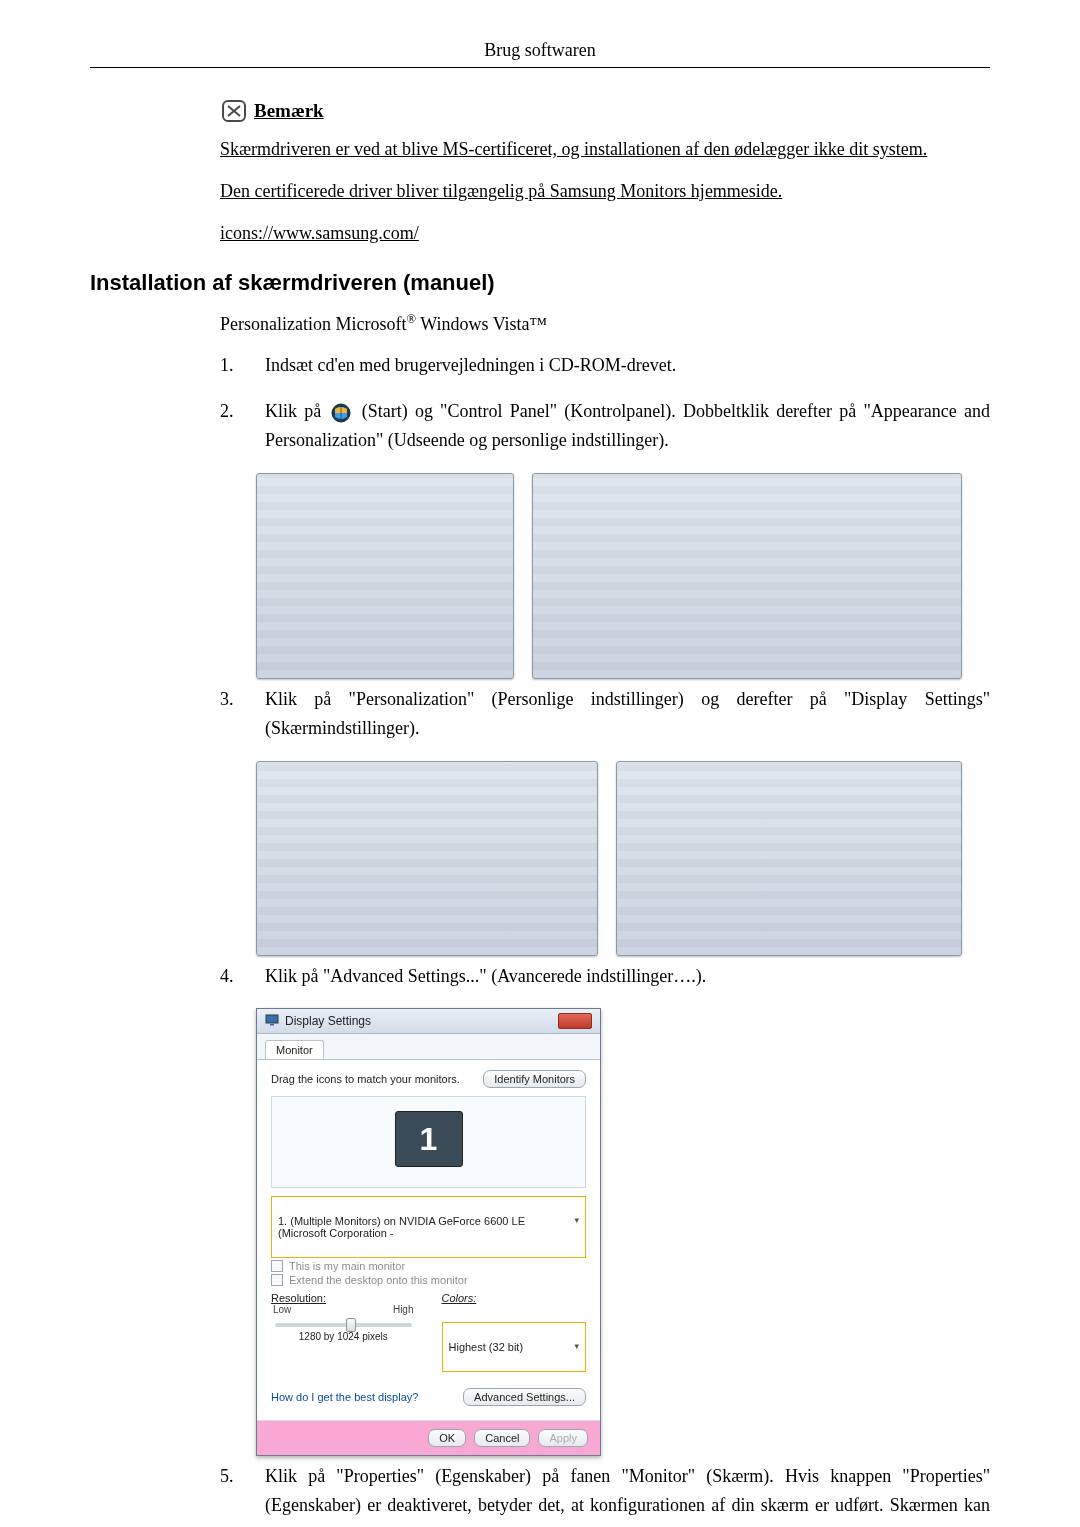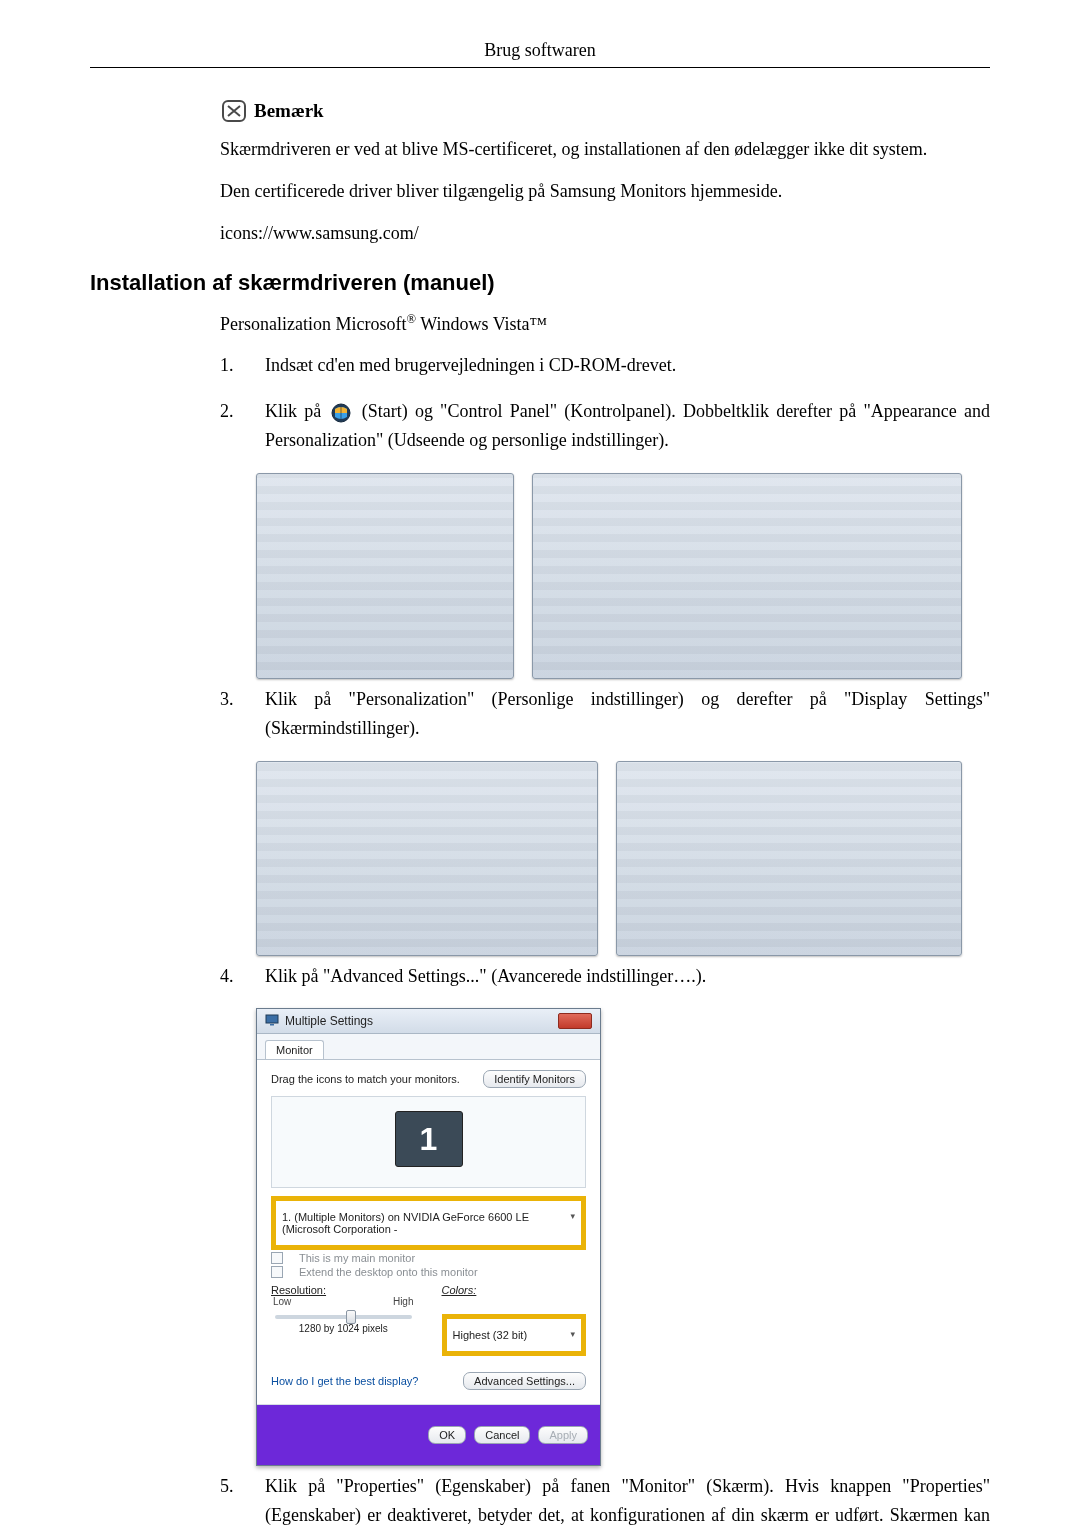--- a/index.html
+++ b/index.html
@@ -15,20 +15,21 @@
     text-align: center;
     font-size: 18px;
     padding-bottom: 6px;
     border-bottom: 1px solid #000;
     margin-bottom: 18px;
   }
   .note-block {
     margin-left: 130px;
     margin-top: 30px;
     margin-bottom: 22px;
+    text-decoration: underline;
   }
   .note-heading {
     display: flex;
     align-items: center;
     gap: 6px;
     margin-bottom: 12px;
   }
   .note-icon {
     width: 28px; height: 26px;
     display: inline-block;
@@ -119,34 +120,34 @@
     font-size:11px;
   }
   .monitor-box {
     background:#3b4a57; width:68px; height:56px; margin: 4px auto 10px;
     border:1px solid #222; border-radius:3px; color:#fff;
     display:flex; align-items:center; justify-content:center;
     font-size:32px; font-weight:bold; font-family:Arial;
   }
   .dropdown {
     display:flex; align-items:flex-start; justify-content:space-between;
-    border:5px solid #eab308; padding:10px 6px; background:#fff;
+    border:1px solid #eab308; padding:18px 6px; background:#fff;
     font-size:11px;
   }
   .dd-arrow { font-size:9px; color:#555; }
-  .checkbox-row { display:flex; align-items:flex-end; gap:16px; color:#8a8f94; margin:2px 0;}
+  .checkbox-row { display:flex; align-items:flex-end; gap:6px; color:#8a8f94; margin:2px 0;}
   .chk { width:12px; height:12px; border:1px solid #9aa6b3; background:#f7f9fb; display:inline-block;}
   .two-col { display:flex; gap:26px; margin-top:6px;}
   .col { flex:1; }
   .slider-track { height:4px; background:#cdd6df; position:relative; margin:8px 4px 4px 4px; border-radius:2px;}
   .slider-thumb { position:absolute; top:-5px; left:52%; width:10px; height:14px; background:linear-gradient(#fafafa,#d9dee4); border:1px solid #8a96a3; border-radius:2px;}
   .slider-labels { display:flex; justify-content:space-between; font-size:10px; color:#444; padding:0 2px;}
   .res-value { text-align:center; font-size:10px; margin-top:2px;}
   .link { color:#0a4fa0; text-decoration:none; font-size:11px;}
-  .dlg-footer { display:flex; justify-content:flex-end; gap:8px; padding:21px 12px; background:#6d28d9; border-top:1px solid #d6dde5;}
+  .dlg-footer { display:flex; justify-content:flex-end; gap:8px; padding:8px 12px; background:#f9a8d4; border-top:1px solid #d6dde5;}
   .dlg-footer .btn.disabled { color:#a7adb4; }
   hr.bottom-rule { margin-top:40px; border:none; border-top:1px solid #000;}
   sup { font-size: 0.7em; }
 </style>
 </head>
 <body>
 
 <div class="page-header">Brug softwaren</div>
 
 <div class="note-block">
@@ -221,21 +222,21 @@
 
 <div class="display-dialog">
   <div class="dlg-titlebar">
     <span class="ttl">
       <span>
         <svg width="14" height="12" viewBox="0 0 14 12">
             <rect x="1" y="1" width="12" height="8" fill="#3b6ea5" stroke="#1f3a57"></rect>
             <rect x="5" y="10" width="4" height="1.5" fill="#3b6ea5"></rect>
           </svg>
       </span>
-      <span>Multiple Settings</span>
+      <span>Display Settings</span>
     </span>
     <span class="dlg-close"></span>
   </div>
   <div class="dlg-tabstrip">
     <div class="dlg-tab">Monitor</div>
   </div>
   <div class="dlg-body">
     <div class="dlg-row">
       <span>Drag the icons to match your monitors.</span>
       <span class="btn">Identify Monitors</span>

